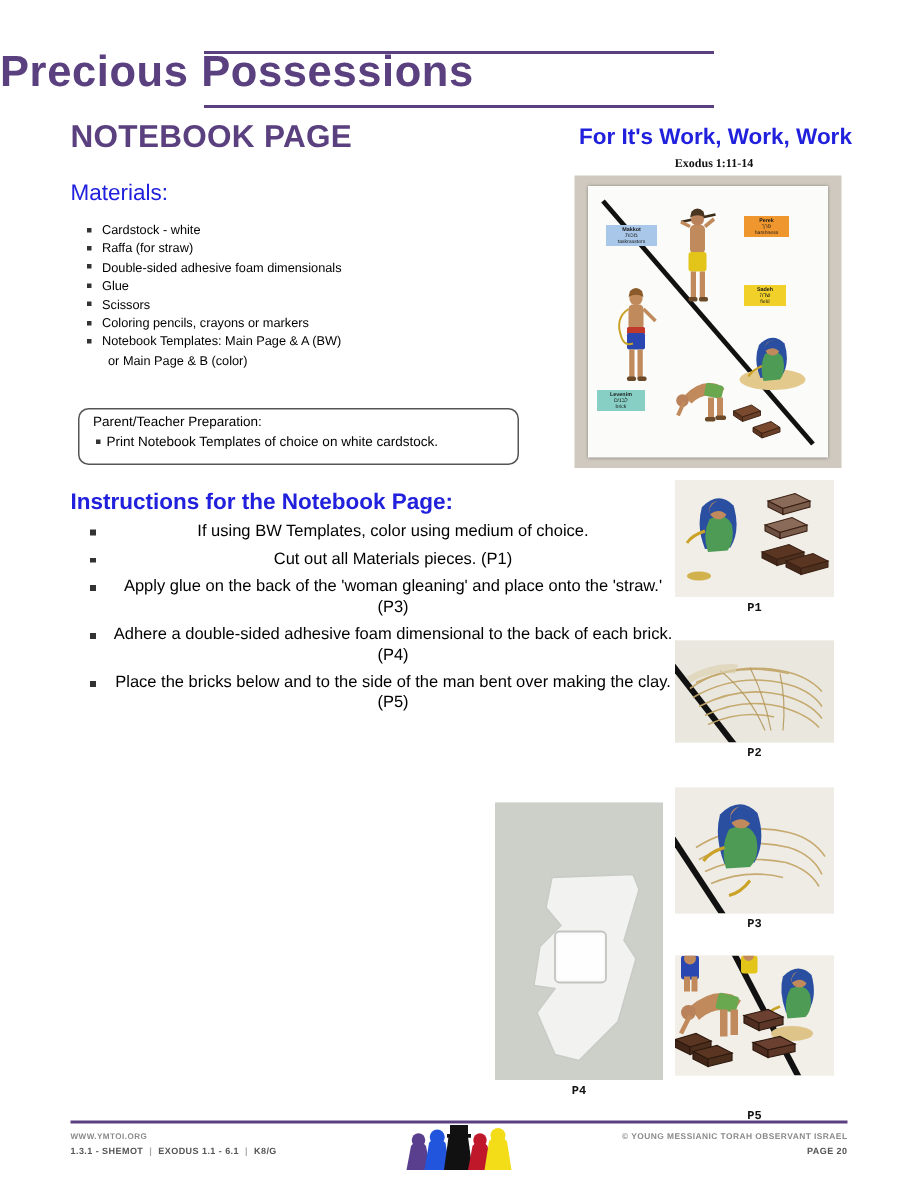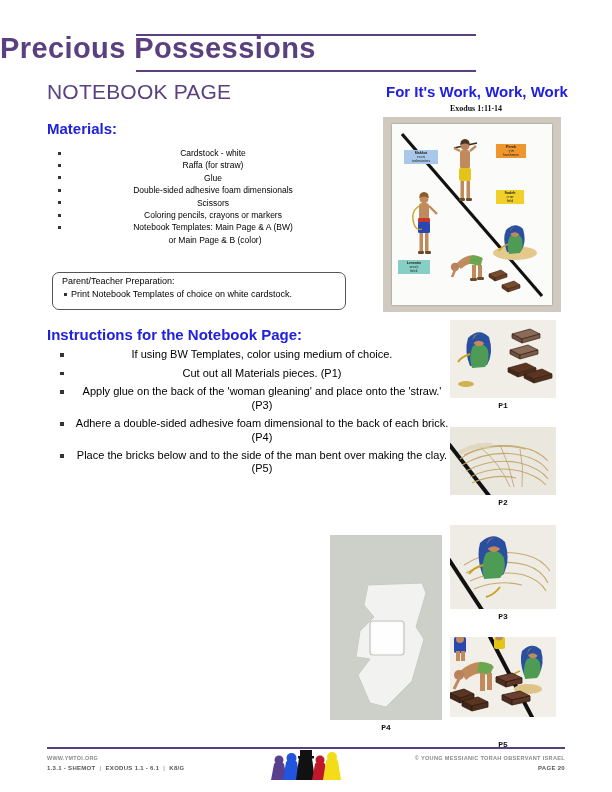--- a/index.html
+++ b/index.html
@@ -19,47 +19,47 @@
     position:absolute; top:32px; left:0; width:612px;
     text-align:left;
     font-size:29px; font-weight:bold; color:#5b4080;
     letter-spacing:0.4px;
     font-family:"Liberation Sans", sans-serif;
   }
 
   
   .h-notebook {
     position:absolute; top:80px; left:47px;
-    font-size:21px; font-weight:normal; color:#5b4080;
+    font-size:21px; font-weight:bold; color:#5b4080;
     letter-spacing:0.2px;
   }
   .h-subtitle {
     position:absolute; top:83px; left:386px;
     font-size:15px; font-weight:bold; color:#2020dd;
     white-space:nowrap;
   }
   .h-verse {
     position:absolute; top:104px; left:386px; width:180px;
     text-align:center;
     font-size:8px; font-weight:bold; color:#111;
     font-family:"Liberation Serif", serif;
   }
   .h-materials {
     position:absolute; top:120px; left:47px;
-    font-size:15px; font-weight:bold; color:#2020dd;
+    font-size:15px; font-weight:normal; color:#2020dd;
   }
   .h-instructions {
     position:absolute; top:326px; left:47px;
     font-size:15px; font-weight:bold; color:#2020dd;
   }
 
   
   ul.plain { list-style:none; }
   .materials-list {
-    position:absolute; top:147px; left:58px; width:300px;text-align:center;
+    position:absolute; top:147px; left:58px; width:300px;
   }
   .materials-list li {
     position:relative; padding-left:10px;
     font-size:8.5px; color:#000;
     line-height:12.4px;
     white-space:nowrap;
   }
   .materials-list li .sq {
     position:absolute; left:0; top:4.5px;
     width:3px; height:3px; background:#333;
@@ -180,22 +180,22 @@
   <div class="hdr-rule bot"></div>
 
   <div class="h-notebook">NOTEBOOK PAGE</div>
   <div class="h-subtitle">For It's Work, Work, Work</div>
   <div class="h-verse">Exodus 1:11-14</div>
   <div class="h-materials">Materials:</div>
 
   <ul class="plain materials-list" id="materials-list">
       <li><span class="sq"></span><span>Cardstock - white</span></li>
       <li><span class="sq"></span><span>Raffa (for straw)</span></li>
+      <li><span class="sq"></span><span>Double-sided adhesive foam dimensionals</span></li>
       <li><span class="sq"></span><span>Glue</span></li>
-      <li><span class="sq"></span><span>Double-sided adhesive foam dimensionals</span></li>
       <li><span class="sq"></span><span>Scissors</span></li>
       <li><span class="sq"></span><span>Coloring pencils, crayons or markers</span></li>
       <li><span class="sq"></span><span>Notebook Templates: Main Page &amp; A (BW)</span></li>
       <li class="nobullet">or Main Page &amp; B (color)</li>
     </ul>
 
   <div class="prep-box"></div>
   <div class="prep-title">Parent/Teacher Preparation:</div>
   <div class="prep-item">
     <span class="sq"></span>

